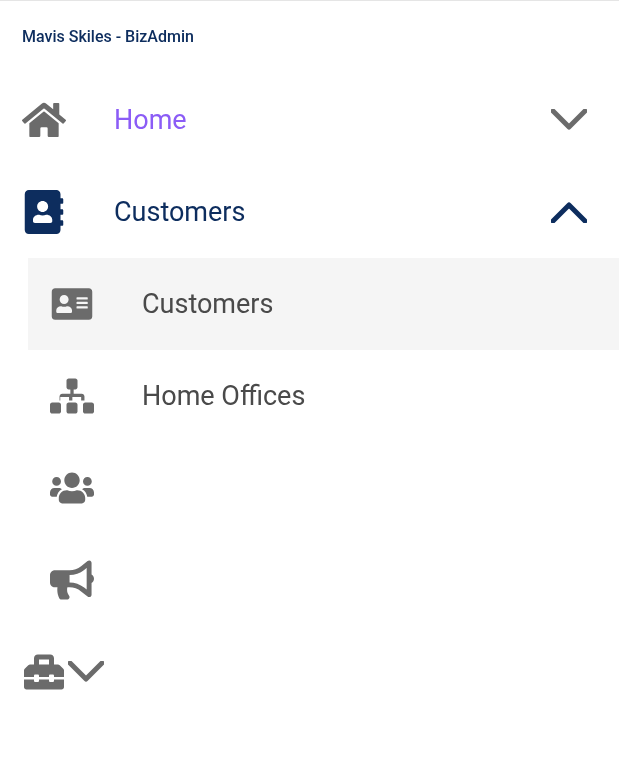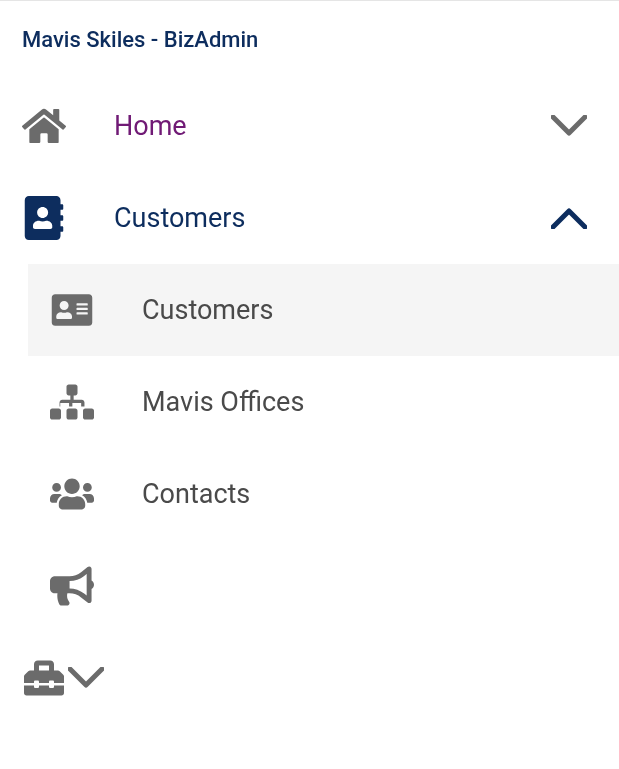--- a/index.html
+++ b/index.html
@@ -9,21 +9,21 @@
       width: 619px;
       height: 769px;
       overflow: hidden;
     }
     .container {
       border-top: 1px solid #e5e5e5;
       padding-top: 8px;
     }
     .header {
       color: #0d2d5e;
-      font-size: 22px;
+      font-size: 16px;
       font-weight: 500;
       padding: 18px 22px 28px 22px;
     }
     .nav-item {
       display: flex;
       align-items: center;
       padding: 24px 22px;
       cursor: pointer;
       position: relative;
     }
@@ -32,21 +32,21 @@
       height: 44px;
       flex-shrink: 0;
       display: flex;
       align-items: center;
       justify-content: center;
     }
     .nav-label {
       flex: 1;
       font-size: 27px;
       font-weight: 400;
-      color: #701a75;
+      color: #8b5cf6;
       margin-left: 48px;
     }
     .nav-label.active {
       color: #0d2d5e;
     }
     .chevron {
       width: 40px;
       height: 40px;
       display: flex;
       align-items: center;
@@ -125,30 +125,29 @@
       </span>
       <span class="sub-nav-label">Customers</span>
     </div>
 
     <div class="sub-nav-item">
       <span class="sub-nav-icon">
         <svg width="46" height="40" viewBox="0 0 640 512" fill="#6b6b6b">
           <path d="M128 352H32c-17.67 0-32 14.33-32 32v96c0 17.67 14.33 32 32 32h96c17.67 0 32-14.33 32-32v-96c0-17.67-14.33-32-32-32zM101.33 320h48v-48h128v48h48v-48h128v48h48v-56c0-22.09-17.91-40-40-40H344v-64h24c17.67 0 32-14.33 32-32V32c0-17.67-14.33-32-32-32h-96c-17.67 0-32 14.33-32 32v96c0 17.67 14.33 32 32 32h24v64H178.67c-22.09 0-40 17.91-40 40v56h-37.34zM368 352h-96c-17.67 0-32 14.33-32 32v96c0 17.67 14.33 32 32 32h96c17.67 0 32-14.33 32-32v-96c0-17.67-14.33-32-32-32zm240 0h-96c-17.67 0-32 14.33-32 32v96c0 17.67 14.33 32 32 32h96c17.67 0 32-14.33 32-32v-96c0-17.67-14.33-32-32-32z"></path>
         </svg>
       </span>
-      <span class="sub-nav-label">Mavis Offices</span>
+      <span class="sub-nav-label">Home Offices</span>
     </div>
 
     <div class="sub-nav-item">
       <span class="sub-nav-icon">
         <svg width="48" height="36" viewBox="0 0 640 512" fill="#6b6b6b">
           <path d="M96 224c35.3 0 64-28.7 64-64s-28.7-64-64-64-64 28.7-64 64 28.7 64 64 64zm448 0c35.3 0 64-28.7 64-64s-28.7-64-64-64-64 28.7-64 64 28.7 64 64 64zm32 32h-64c-17.6 0-33.5 7.1-45.1 18.6 40.3 22.1 68.9 62 75.1 109.4h66c17.7 0 32-14.3 32-32v-32c0-35.3-28.7-64-64-64zm-256 0c61.9 0 112-50.1 112-112S381.9 32 320 32 208 82.1 208 144s50.1 112 112 112zm76.8 32h-8.3c-20.8 10-43.9 16-68.5 16s-47.6-6-68.5-16h-8.3C179.6 288 128 339.6 128 403.2V432c0 26.5 21.5 48 48 48h288c26.5 0 48-21.5 48-48v-28.8c0-63.6-51.6-115.2-115.2-115.2zm-223.7-13.4C161.5 263.1 145.6 256 128 256H64c-35.3 0-64 28.7-64 64v32c0 17.7 14.3 32 32 32h65.9c6.3-47.4 34.9-87.3 75.2-109.4z"></path>
         </svg>
       </span>
-      <span class="sub-nav-label">Contacts</span>
     </div>
 
     <div class="sub-nav-item">
       <span class="sub-nav-icon">
         <svg width="46" height="40" viewBox="0 0 576 512" fill="#6b6b6b">
           <path d="M576 240c0-23.63-12.95-44.04-32-55.12V32.01C544 23.26 537.02 0 512 0c-7.12 0-14.19 2.38-19.98 7.02l-85.03 68.03C364.28 109.19 310.66 128 256 128H64c-35.35 0-64 28.65-64 64v96c0 35.35 28.65 64 64 64h33.7c-1.39 10.48-2.18 21.14-2.18 32 0 39.77 9.26 77.35 25.56 110.94 5.19 10.69 16.52 17.06 28.4 17.06h74.28c26.05 0 41.69-29.84 25.9-50.56-16.4-21.52-26.15-48.36-26.15-77.44 0-11.11 1.62-21.79 4.41-32H256c54.66 0 108.28 18.81 150.98 52.95l85.03 68.03a32.023 32.023 0 0 0 19.98 7.02c24.92 0 32-22.78 32-32V295.13C563.05 284.04 576 263.63 576 240zm-96 141.42l-33.05-26.44C392.95 311.78 325.12 288 256 288v-96c69.12 0 136.95-23.78 190.95-66.98L480 98.58v282.84z"></path>
         </svg>
       </span>
     </div>
   </div>

